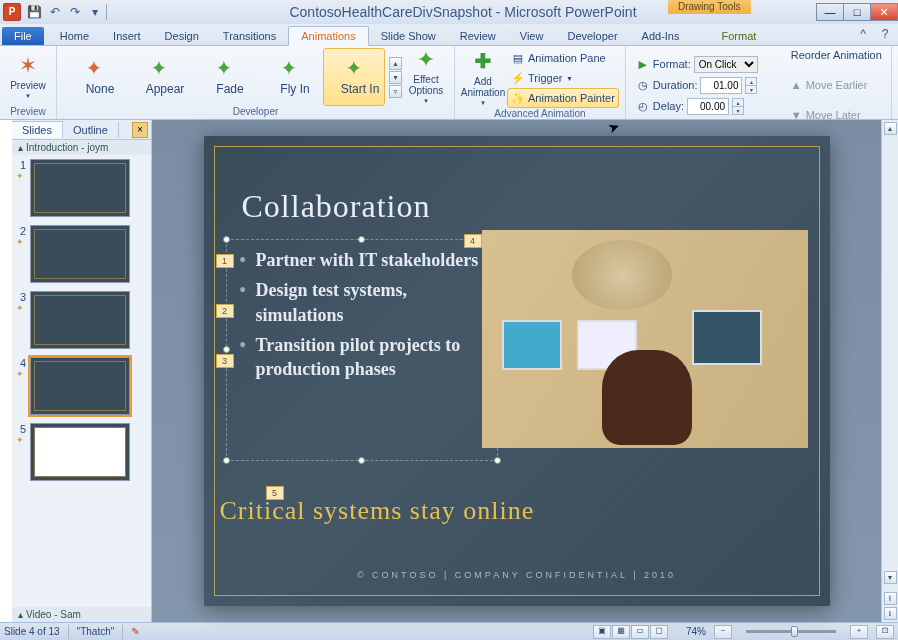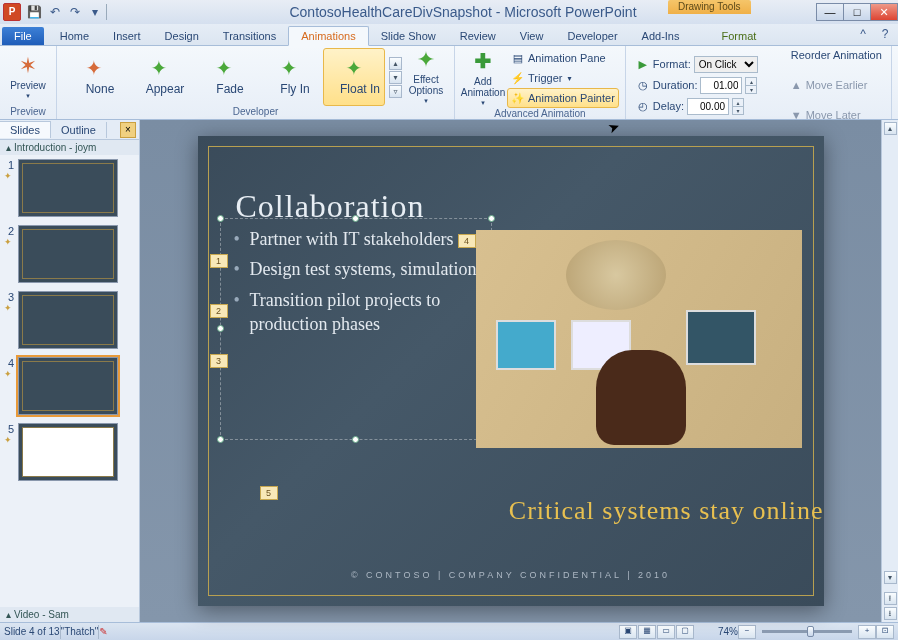--- a/index.html
+++ b/index.html
@@ -46,58 +46,58 @@
 
 .small-row { display: flex; align-items: center; gap: 3px; padding: 1px 3px; cursor: pointer; height: 20px; color: #2a4875; font-size: 11px; border:1px solid transparent; border-radius:3px;}
 .small-row.highlight { background: linear-gradient(#fff2c8,#ffe08a); border-color:#e8b84a;}
 .mini-icon { width: 14px; height: 14px; display: inline-flex; align-items: center; justify-content: center; font-size: 11px; }
 .timing-input { width: 42px; height: 17px; border: 1px solid #abc; font-size: 10px; padding: 0 3px; text-align: right; }
 .spin { width: 12px; height: 17px; border: 1px solid #abc; display: flex; flex-direction: column; font-size: 6px; color: #456; }
 .spin div { flex: 1; text-align: center; border-bottom: 1px solid #abc; cursor:pointer;}
 .reorder-item { font-size: 11px; color: #8a98ad; padding: 1px 3px; display: flex; align-items: center; gap: 4px; cursor:default;}
 
 
-.work { display: flex; height: 502px; }
+.work { display: flex; height: 502px; padding-left: 12px; }
 .sidepane { width: 140px; background: #ecf1f8; border-right: 1px solid #b8c8dc; display: flex; flex-direction: column; }
 .pane-tabs { display: flex; height: 20px; border-bottom: 1px solid #b8c8dc; background: #e4ecf6; align-items:center;}
 .pane-tab { padding: 2px 10px; font-size: 11px; color: #2a4875; cursor: pointer; border-right:1px solid #b8c8dc;}
 .pane-tab.active { background: #f6f9fd; border-top: 1px solid #b8c8dc; position:relative; top:0;}
 .pane-close { margin-left: auto; width: 16px; height: 16px; background: #f0d080; border: 1px solid #caa040; font-size: 10px; text-align: center; cursor: pointer; margin-right:3px; line-height:14px;}
 .section-hdr { font-size: 10px; color: #355; padding: 2px 6px; background: #e0e8f2; display:flex; align-items:center; gap:3px;}
 .thumbs { overflow-y: auto; flex: 1; padding: 4px; }
 .thumb-row { display: flex; gap: 4px; margin-bottom: 8px; align-items: flex-start; }
 .thumb-num { font-size: 11px; color: #2a4875; width: 10px; text-align: right; }
 .thumb-anim { font-size: 9px; color: #caa040; }
 .thumb { width: 100px; height: 58px; background: #3a4c5a; border: 1px solid #8a98ad; cursor: pointer; position: relative; overflow:hidden;}
 .thumb.sel { outline: 2px solid #e89a3a; }
 .thumb-inner { position:absolute; inset:3px; border:1px solid #8a7a4a; }
 
 .canvas-area { flex: 1; background: #7d90a6; background: linear-gradient(#7a8da3,#8496ab); display: flex; align-items: center; justify-content: center; position: relative; }
 .slide { width: 626px; height: 470px; background: linear-gradient(135deg,#3a4b5a,#455868 40%,#3a4b5a); position: relative; box-shadow: 0 4px 20px rgba(0,0,0,.4); }
 .slide-border { position: absolute; inset: 10px; border: 1px solid #b8a050; }
 
 .slide-title { position: absolute; left: 38px; top: 52px; color: #e8eef4; font-size: 32px; font-family: Georgia, serif; font-weight: normal; letter-spacing: 1px; }
-.bullets-box { position: absolute; left: 28px; top: 88px; width: 260px; height: 210px; }
+.bullets-box { position: absolute; left: 28px; top: 109px; width: 260px; height: 210px; font-weight: bold; }
 .sel-box { position:absolute; inset:-6px; border:1px dashed rgba(255,255,255,.35);}
 .handle { position:absolute; width:7px; height:7px; background:#fff; border:1px solid #6a8; border-radius:50%;}
 .bullet { color: #e3e9ef; font-size: 18px; line-height: 1.35; padding: 3px 0 3px 24px; position: relative; font-family: Georgia, serif; }
 .bullet::before { content: "•"; position: absolute; left: 8px; color: #9ab; }
 
 .anim-tag { position: absolute; width: 18px; height: 14px; background: #f8e8b8; border: 1px solid #c8a850; font-size: 9px; text-align: center; line-height: 12px; color: #6a5020; cursor:pointer;}
 
 .slide-img { position: absolute; left: 278px; top: 94px; width: 326px; height: 218px; background: linear-gradient(120deg,#d8c090,#c8b080); overflow:hidden;}
 .monitor { position:absolute; background:#356; border:2px solid #ddd; }
-.subtitle { position: absolute; left: 8px; right: 0; top: 360px; text-align: right; color: #e8c050; font-size: 26px; font-family: Georgia, serif; letter-spacing: 1px; }
+.subtitle { position: absolute; left: 16px; right: 0; top: 360px; text-align: left; color: #e8c050; font-size: 26px; font-family: Georgia, serif; letter-spacing: 1px; }
 .footer-line { position: absolute; left: 0; right: 0; bottom: 26px; text-align: center; color: #adb8c4; font-size: 9px; letter-spacing: 3px; }
 
 .vscroll { width: 17px; background: #e4ecf6; border-left: 1px solid #b8c8dc; display:flex; flex-direction:column; align-items:center; padding:2px 0; gap:2px;}
 .sbtn { width:13px; height:13px; border:1px solid #a8b8cc; background:linear-gradient(#fafdff,#d8e4f0); font-size:8px; text-align:center; line-height:11px; color:#456; cursor:pointer;}
 
 
-.status { height: 18px; background: linear-gradient(#dbe5f1,#c8d6ea); border-top: 1px solid #a7bdd9; display: flex; align-items: center; font-size: 10px; color: #2a4875; padding: 0 4px; }
+.status { height: 18px; background: linear-gradient(#dbe5f1,#c8d6ea); border-top: 1px solid #a7bdd9; display: flex; align-items: center; font-size: 10px; color: #2a4875; padding: 0 4px; gap: 8px; }
 .status-sep { width: 1px; height: 14px; background: #a8b8cc; }
 .view-btns { display: flex; margin-left: auto; gap: 1px; }
 .vbtn { width: 18px; height: 14px; border: 1px solid #a8b8cc; background: linear-gradient(#fafdff,#d8e4f0); cursor: pointer; font-size:8px; text-align:center;}
 .zoom-slider { width: 90px; height: 3px; background: #8a9ab0; position: relative; margin: 0 6px; }
 .zoom-thumb { position: absolute; left: 50%; top: -4px; width: 7px; height: 11px; background: linear-gradient(#fafdff,#c8d6ea); border: 1px solid #7a8ca8; border-radius: 2px; cursor:pointer;}
 
 select.combo { height:17px; font-size:10px; border:1px solid #abc; width:64px;}
 .cursor-arrow { position:absolute; left:608px; top:119px; font-size:14px; color:#000; transform:rotate(-20deg); pointer-events:none; z-index:999;}
 </style>
 </head>
@@ -165,21 +165,21 @@
         <div class="gal-item">
             <span class="star green">✦</span>
             <span class="lbl">Fade</span>
           </div>
         <div class="gal-item">
             <span class="star green">✦</span>
             <span class="lbl">Fly In</span>
           </div>
         <div class="gal-item sel">
             <span class="star green">✦</span>
-            <span class="lbl">Float In</span>
+            <span class="lbl">Start In</span>
           </div>
       </div>
       <div style="display:flex;flex-direction:column;gap:1px;margin-left:2px">
         <div class="sbtn">▴</div>
         <div class="sbtn">▾</div>
         <div class="sbtn">▿</div>
       </div>
       <div class="big-btn dd">
         <span class="star green" style="font-size:22px">✦</span>
         <span class="lbl">Effect Options</span>
@@ -376,20 +376,20 @@
   <div class="status-sep"></div>
   <span>"Thatch"</span>
   <div class="status-sep"></div>
   <span style="color:#c33">✎</span>
   <div class="view-btns">
     <div class="vbtn">▣</div>
     <div class="vbtn">▦</div>
     <div class="vbtn">▭</div>
     <div class="vbtn">▢</div>
   </div>
-  <span style="margin-left:24px">74%</span>
+  <span style="margin-left:10px">74%</span>
   <div class="vbtn">−</div>
   <div class="zoom-slider">
       <div class="zoom-thumb"></div>
     </div>
   <div class="vbtn">+</div>
   <div class="vbtn">⊡</div>
 </div>
 
 </body></html>

